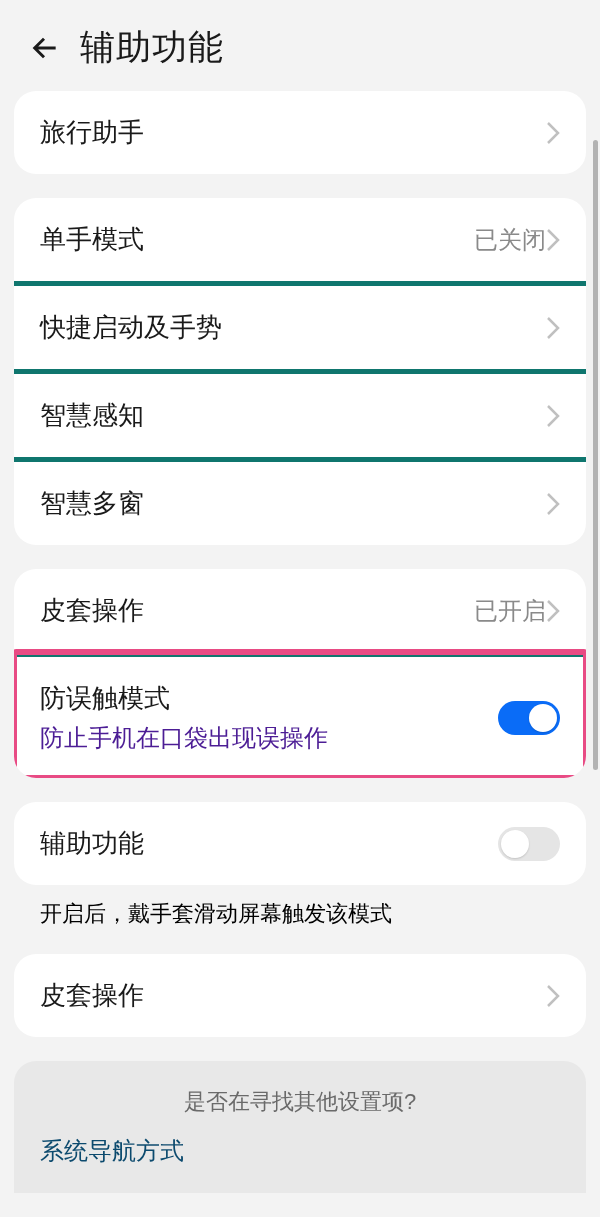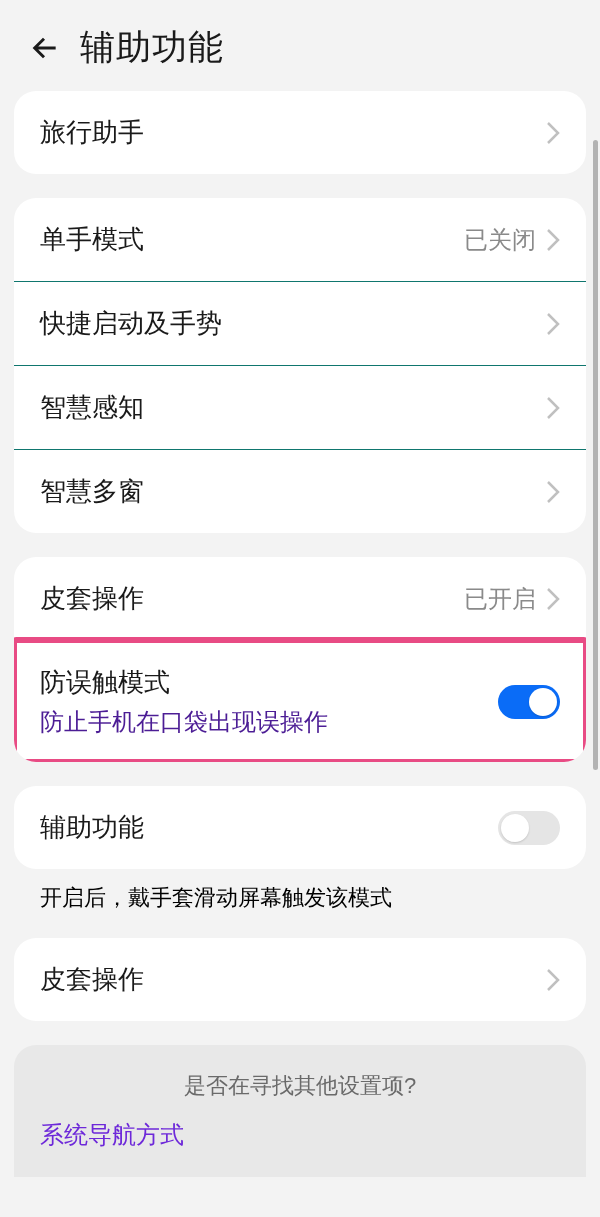--- a/index.html
+++ b/index.html
@@ -40,25 +40,25 @@
       margin-bottom: 24px;
       overflow: hidden;
     }
     .row {
       display: flex;
       align-items: center;
       justify-content: space-between;
       padding: 24px 26px;
       min-height: 82px;
     }
-    .row + .row { border-top: 1px solid #0f766e; }
+    .row + .row { border-top: 5px solid #0f766e; }
     .row-main { display: flex; flex-direction: column; gap: 6px; }
     .row-title { font-size: 26px; font-weight: 400; }
     .row-desc { font-size: 24px; color: #4c1d95; }
-    .row-right { display: flex; align-items: center; gap: 10px; }
+    .row-right { display: flex; align-items: center; }
     .row-value { font-size: 24px; color: #8a8a8a; }
     .chevron { width: 14px; height: 24px; }
     .chevron svg { stroke: #c0c0c0; stroke-width: 2.5; fill: none; }
 
     .toggle {
       width: 62px; height: 34px;
       border-radius: 17px;
       position: relative;
       flex-shrink: 0;
     }
@@ -88,21 +88,21 @@
       padding: 4px 26px 24px;
       line-height: 1.5;
     }
     .footer-card {
       background: #e8e8e8;
       border-radius: 22px 22px 0 0;
       padding: 26px 26px;
       margin-bottom: 0;
     }
     .footer-q { font-size: 22px; color: #6a6a6a; margin-bottom: 18px; text-align: center; }
-    .footer-link { font-size: 24px; color: #6d28d9; font-weight: 500; }
+    .footer-link { font-size: 24px; color: #0c4a6e; font-weight: 500; }
 
     .scrollbar-ind {
       position: absolute;
       right: 2px;
       top: 140px;
       width: 5px;
       height: 630px;
       background: #b3b3b3;
       border-radius: 3px;
     }

